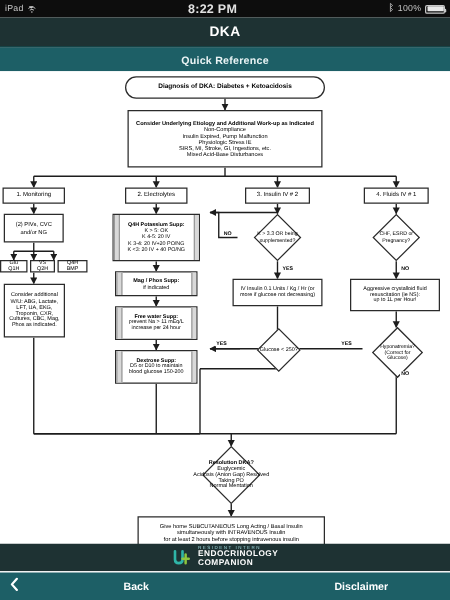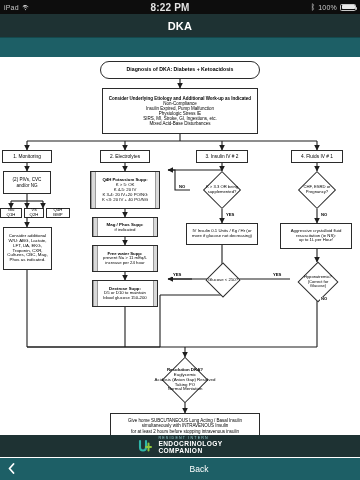--- a/index.html
+++ b/index.html
@@ -109,21 +109,21 @@
 
   
   .bottombar{
     position:absolute; left:0; bottom:0; width:360px; height:22px;
     background:#1d5f66; display:flex; align-items:center;
   }
   .bb-back-icon{
     position:absolute; left:8px; color:#fff; font-size:11px; font-weight:bold; line-height:1;
   }
   .bb-seg{ flex:1; display:flex; align-items:center; justify-content:center;
-    color:#ffffff; font-size:8.5px; font-weight:normal;margin-left:38px; }
+    color:#ffffff; font-size:8.5px; font-weight:bold;margin-left:38px; }
 </style>
 </head>
 <body>
 
 <div id="app">
 
   <div class="statusbar">
     <div class="sb-left">
       <span>iPad</span>
       <span class="wifi">
@@ -144,20 +144,21 @@
       <span>100%</span>
       <span class="batt">
           <span class="batt-fill"></span>
         </span>
     </div>
   </div>
 
   <div class="titlebar">DKA</div>
 
   <div class="tabbar">
+    <div class="tab">Quick Reference</div>
   </div>
 
   <div class="canvas">
 
     <svg class="wires" viewBox="0 0 360 400">
       <defs>
         <marker id="ah" markerWidth="6" markerHeight="6" refX="4.6" refY="2.6" orient="auto">
           <path d="M0,0 L5,2.6 L0,5.2 z" fill="#1d1d1d"></path>
         </marker>
       </defs>
@@ -404,15 +405,16 @@
     </div>
   </div>
 
   <div class="bottombar">
     <span class="bb-back-icon">
       <svg width="7" height="11" viewBox="0 0 7 11">
           <path d="M5.5 1 L1.5 5.5 L5.5 10" stroke="#ffffff" stroke-width="1.8" fill="none" stroke-linecap="round" stroke-linejoin="round"></path>
         </svg>
     </span>
     <div class="bb-seg">Back</div>
+    <div class="bb-seg">Disclaimer</div>
   </div>
 
 </div>
 
 </body></html>

